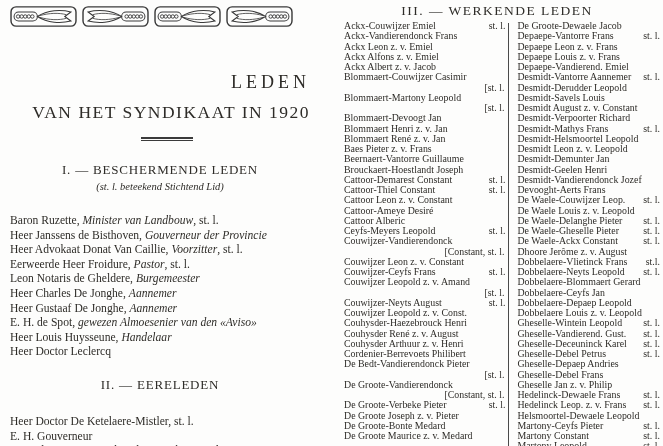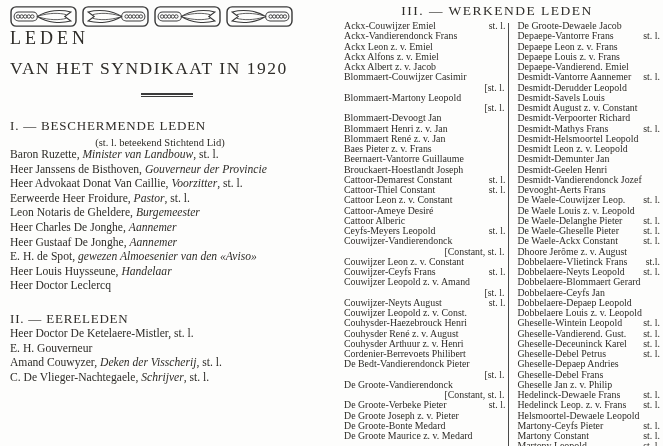--- a/index.html
+++ b/index.html
@@ -12,32 +12,32 @@
   }
   .page { display:flex; width:663px; height:446px; }
 
   
   .left-page { width:331px; padding:5px 8px 0 10px; }
   .ornaments { display:flex; gap:5px; width:284px; }
   .ornament { display:block; width:67px; height:23px; }
   .ornament.flip svg { transform:scaleX(-1); }
   .ornament svg { display:block; }
 
-  .title-block { width:300px; text-align:left; }
+  .title-block { width:300px; text-align:right; margin-top:44px; }
   .title-line1 { font-size:18px; letter-spacing:4px; }
   .title-line2 { font-size:17.5px; letter-spacing:1.5px; margin-top:9px; }
 
   .double-rule { width:52px; margin:14px auto 0 auto; height:4px;
     border-top:2px solid #3b3b3b; border-bottom:1px solid #3b3b3b; }
 
-  .section-heading { width:300px; text-align:left; font-weight:normal;
+  .section-heading { width:300px; text-align:center; font-weight:normal;
     font-size:13px; letter-spacing:0.8px; margin-top:21px; }
-  .section-note { width:300px; text-align:center; font-size:10.5px; margin-top:3px; }
-
-  .member-list { margin-top:0; width:315px; }
+  .section-note { width:300px; text-align:center; font-size:10.5px; margin-top:3px;font-style:italic; }
+
+  .member-list { margin-top:22px; width:315px; }
   .member-list .m-row { font-size:11.6px; line-height:14.6px; white-space:nowrap; }
   .member-list .it { font-style:italic; }
 
   .sec2-heading { margin-top:17px; }
 
   
   .right-page { width:332px; padding-top:3px; }
   .werkende-heading { text-align:center; font-weight:normal; font-size:13.5px;
     letter-spacing:1.5px; }
   .cols { display:flex; margin-top:2px; height:428px; }

